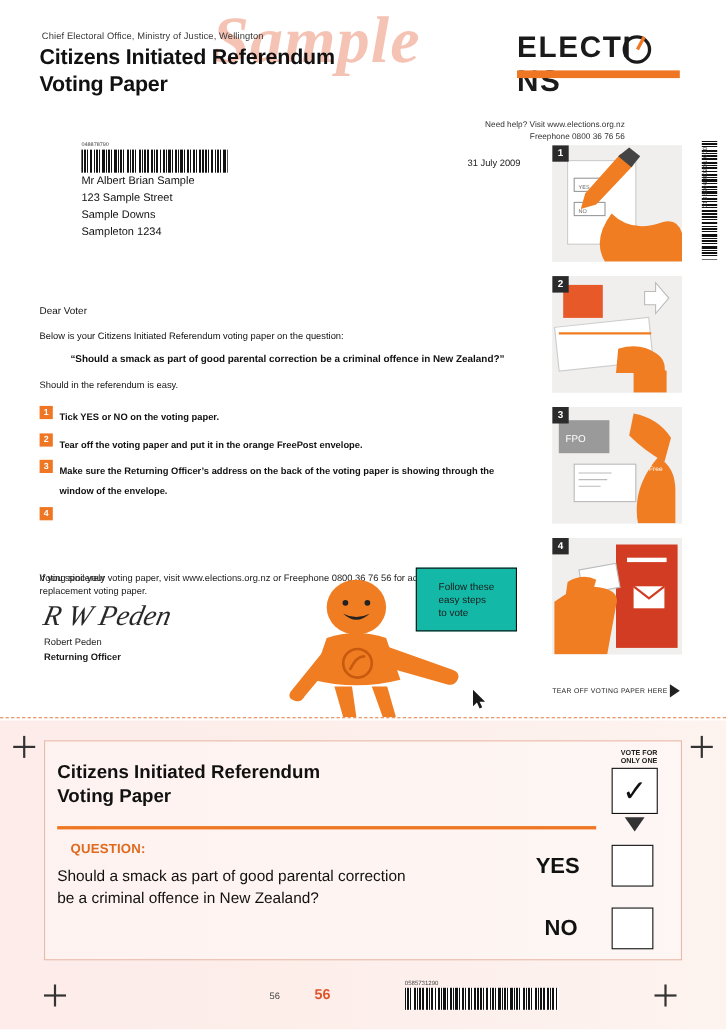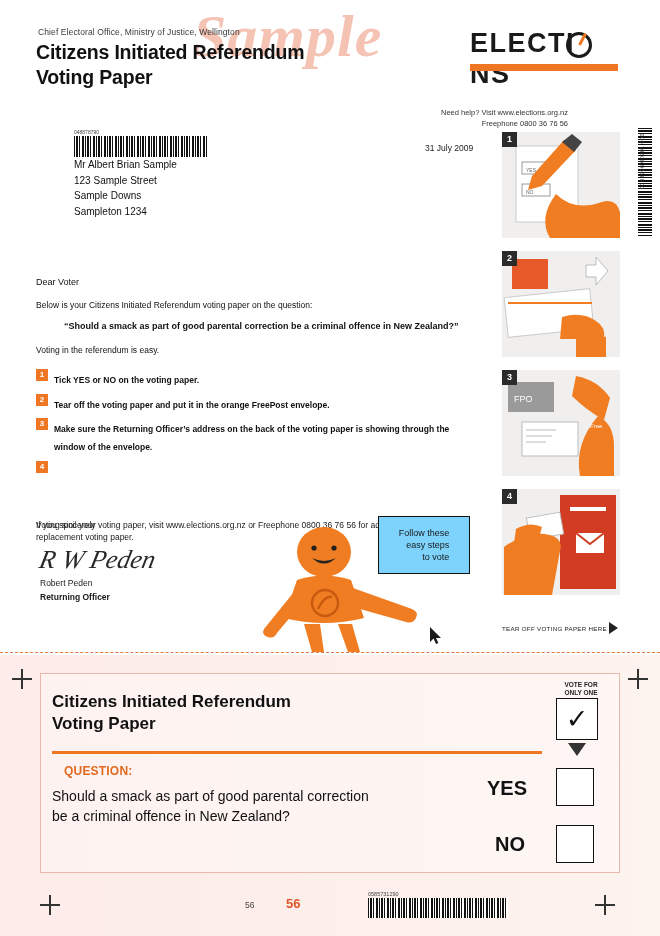--- a/index.html
+++ b/index.html
@@ -126,22 +126,22 @@
     white-space:nowrap; overflow:hidden;
   }
   .sign-name { position:absolute; left:40px; top:578px; font-size:8.5px; }
   .sign-role { position:absolute; left:40px; top:592px; font-size:8.5px; font-weight:700; }
 
   
   .mascot { position:absolute; left:262px; top:525px; width:190px; height:127px; }
   .mascot svg { display:block; }
   .callout {
     position:absolute; left:378px; top:516px; width:92px; height:58px;
-    border:1.6px solid #111; background:#7dd3fc;
-    font-size:9px; line-height:1.35; text-align:right;
+    border:1.6px solid #111; background:#14b8a6;
+    font-size:9px; line-height:1.35; text-align:left;
     display:flex; align-items:center; justify-content:center; padding:4px;
   }
 
   
   .panels { position:absolute; left:502px; top:132px; width:118px; }
   .panel {
     position:relative; width:118px; height:106px; margin-bottom:13px;
     background:#efefef; overflow:hidden;
   }
   .panel-num {
@@ -270,21 +270,21 @@
     </div>
 
     <div class="vbar-wrap">
       <div class="vbar"></div>
       <div class="vbar-num">0183906  00201  000</div>
     </div>
 
     <div class="body-text t-dear">Dear Voter</div>
     <div class="body-text t-intro">Below is your Citizens Initiated Referendum voting paper on the question:</div>
     <div class="body-text t-question">“Should a smack as part of good parental correction be a criminal offence in New Zealand?”</div>
-    <div class="body-text t-easy">Voting in the referendum is easy.</div>
+    <div class="body-text t-easy">Should in the referendum is easy.</div>
 
     <div class="steps">
       <div class="step">
         <span class="step-num">1</span>
         <span class="step-text">Tick YES or NO on the voting paper.</span>
       </div>
       <div class="step">
         <span class="step-num">2</span>
         <span class="step-text">Tear off the voting paper and put it in the orange FreePost envelope.</span>
       </div>

